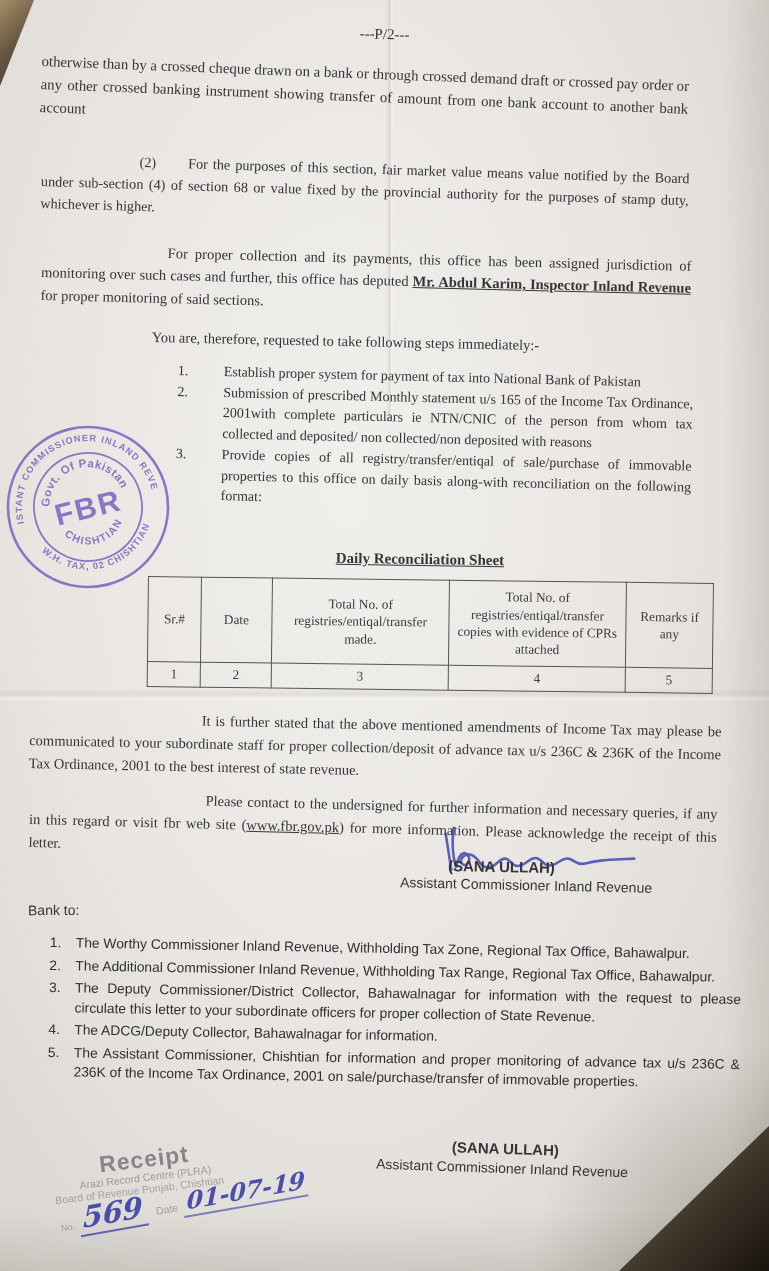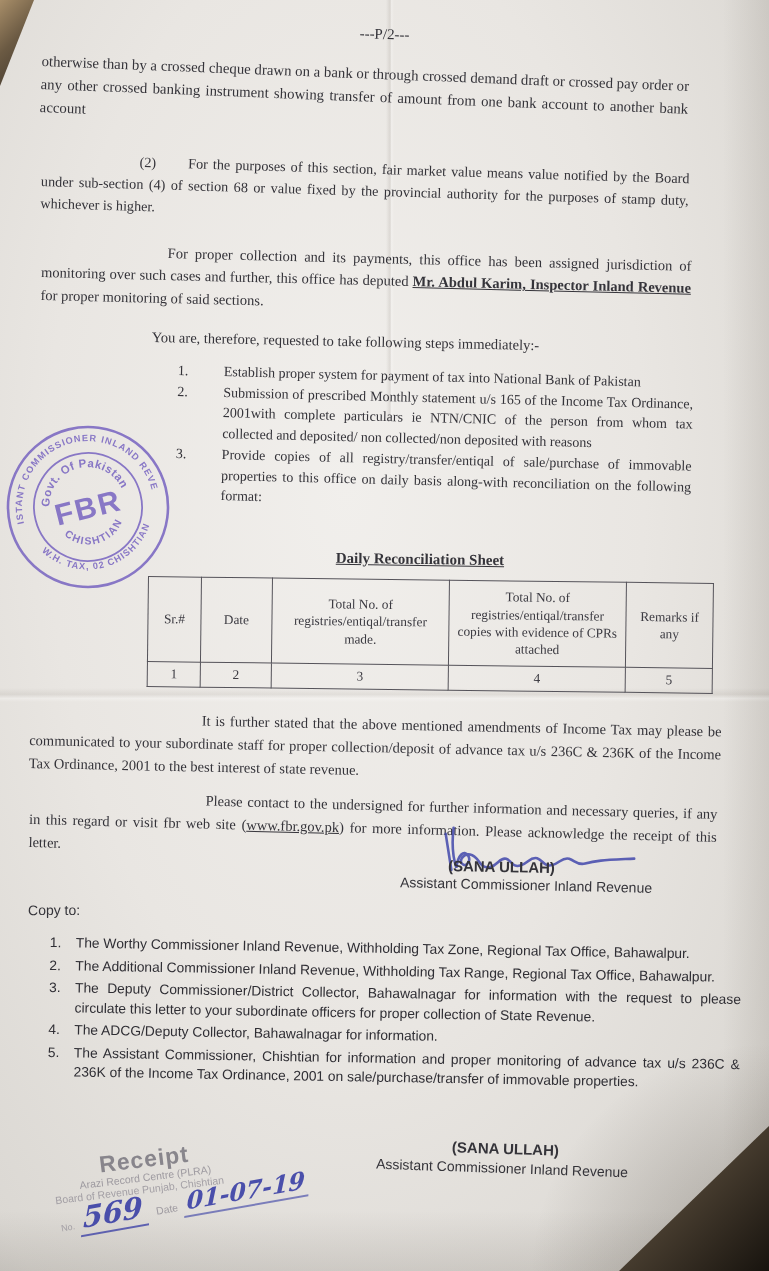--- a/index.html
+++ b/index.html
@@ -135,21 +135,21 @@
 
   <p class="abs para5 just">It is further stated that the above mentioned amendments of Income Tax may please be communicated to your subordinate staff for proper collection/deposit of advance tax u/s 236C &amp; 236K of the Income Tax Ordinance, 2001 to the best interest of state revenue.</p>
   <p class="abs para6 just"><span>Please contact to the undersigned for further information and necessary queries, if any in this regard or visit fbr web site (</span><span class="weblink">www.fbr.gov.pk</span><span>) for more information. Please acknowledge the receipt of this letter.</span></p>
 
   <svg class="abs sig-scribble" viewBox="0 0 236 56">
     <path d="M10,10 L15,46 M18,4 C16,18 17,34 20,44 C22,31 28,26 32,32 C35,37 31,43 27,41 C22,39 26,30 34,31 C44,33 42,46 54,44 C62,42 64,34 70,36 C76,38 76,45 84,43 C92,41 94,34 101,36 C107,38 108,45 116,43 C124,41 126,35 133,37 C139,39 141,44 149,42 C160,39 170,39 198,38" fill="none" stroke="rgba(66,72,172,.85)" stroke-width="2.6" stroke-linecap="round"></path>
   </svg>
   <div class="abs sig1-name sans">(SANA ULLAH)</div>
   <div class="abs sig1-title sans">Assistant Commissioner Inland Revenue</div>
 
-  <div class="abs copy-label sans">Copy to:</div>
+  <div class="abs copy-label sans">Bank to:</div>
   <div class="abs copylist">
     <div class="citem">
       <span class="num">1.</span>
       <span class="txt">The Worthy Commissioner Inland Revenue, Withholding Tax Zone, Regional Tax Office, Bahawalpur.</span>
     </div>
     <div class="citem">
       <span class="num">2.</span>
       <span class="txt">The Additional Commissioner Inland Revenue, Withholding Tax Range, Regional Tax Office, Bahawalpur.</span>
     </div>
     <div class="citem">

